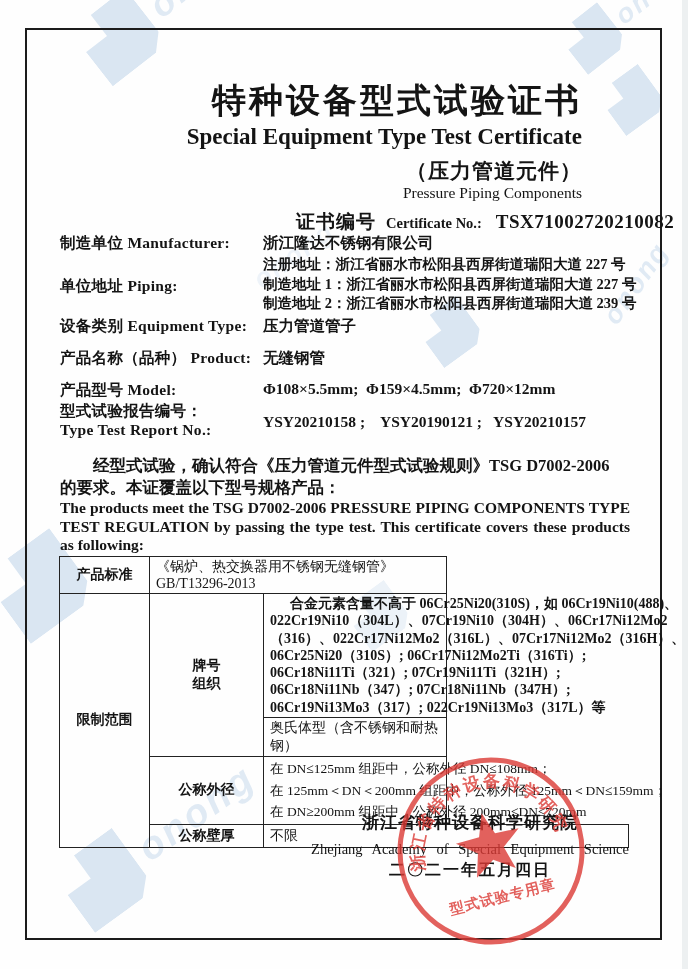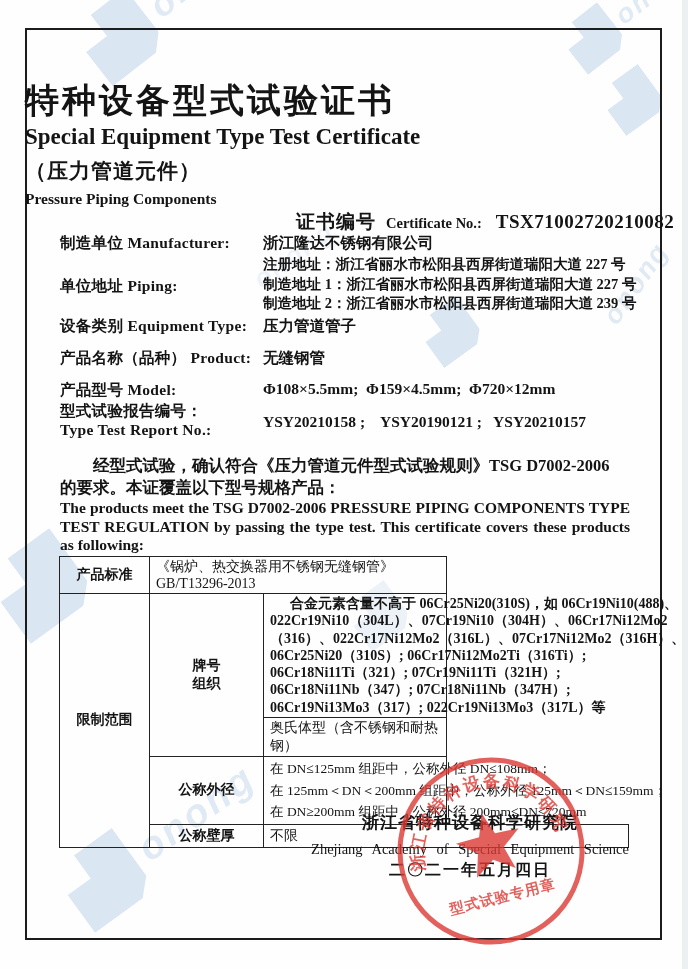--- a/index.html
+++ b/index.html
@@ -25,25 +25,25 @@
   .wm2 { left:556px; top:-18px; transform:rotate(-38deg); }
   .wm3 { left:590px; top:268px; transform:rotate(-55deg); }
   .wm4 { left:248px; top:240px; transform:rotate(-36deg); opacity:.55; }
   .wm5 { left:424px; top:306px; transform:rotate(-36deg); }
   .wm6 { left:14px;  top:560px; transform:rotate(-36deg) scale(1.6); }
   .wm7 { left:86px;  top:812px; transform:rotate(-36deg) scale(1.45); }
   .wm8 { left:352px; top:590px; transform:rotate(-36deg); opacity:.5; }
   .wm9 { left:606px; top:74px;  transform:rotate(-36deg); }
 
   
-  .t-center { position:absolute; left:25px; width:557px; text-align:left; }
+  .t-center { position:absolute; left:25px; width:557px; text-align:right; }
   .title-cn { top:78px; font-size:34px; font-weight:bold; letter-spacing:3px; }
   .title-en { top:124px; font-size:23px; font-weight:bold; }
   .sub-cn   { top:157px; font-size:21px; font-weight:bold; letter-spacing:1px; }
-  .sub-en   { top:190px; font-size:15.5px; font-weight:bold; }
+  .sub-en   { top:184px; font-size:15.5px; font-weight:normal; }
   .cert-line { position:absolute; left:296px; top:209px; white-space:nowrap; }
   .cert-line .cn { font-size:19px; font-weight:bold; letter-spacing:1px; }
   .cert-line .en { font-size:14.5px; font-weight:bold; margin-left:6px; }
   .cert-line .no { font-size:19px; font-weight:bold; margin-left:10px; letter-spacing:.5px; }
 
   
   .field { position:absolute; left:60px; width:572px; }
   .flabel { font-size:15.5px; font-weight:bold; letter-spacing:.3px; }
   .fvalue { position:absolute; left:203px; top:0; font-size:15.5px; font-weight:bold; white-space:pre; }
   .addr-label { position:absolute; left:0; top:21px; }

